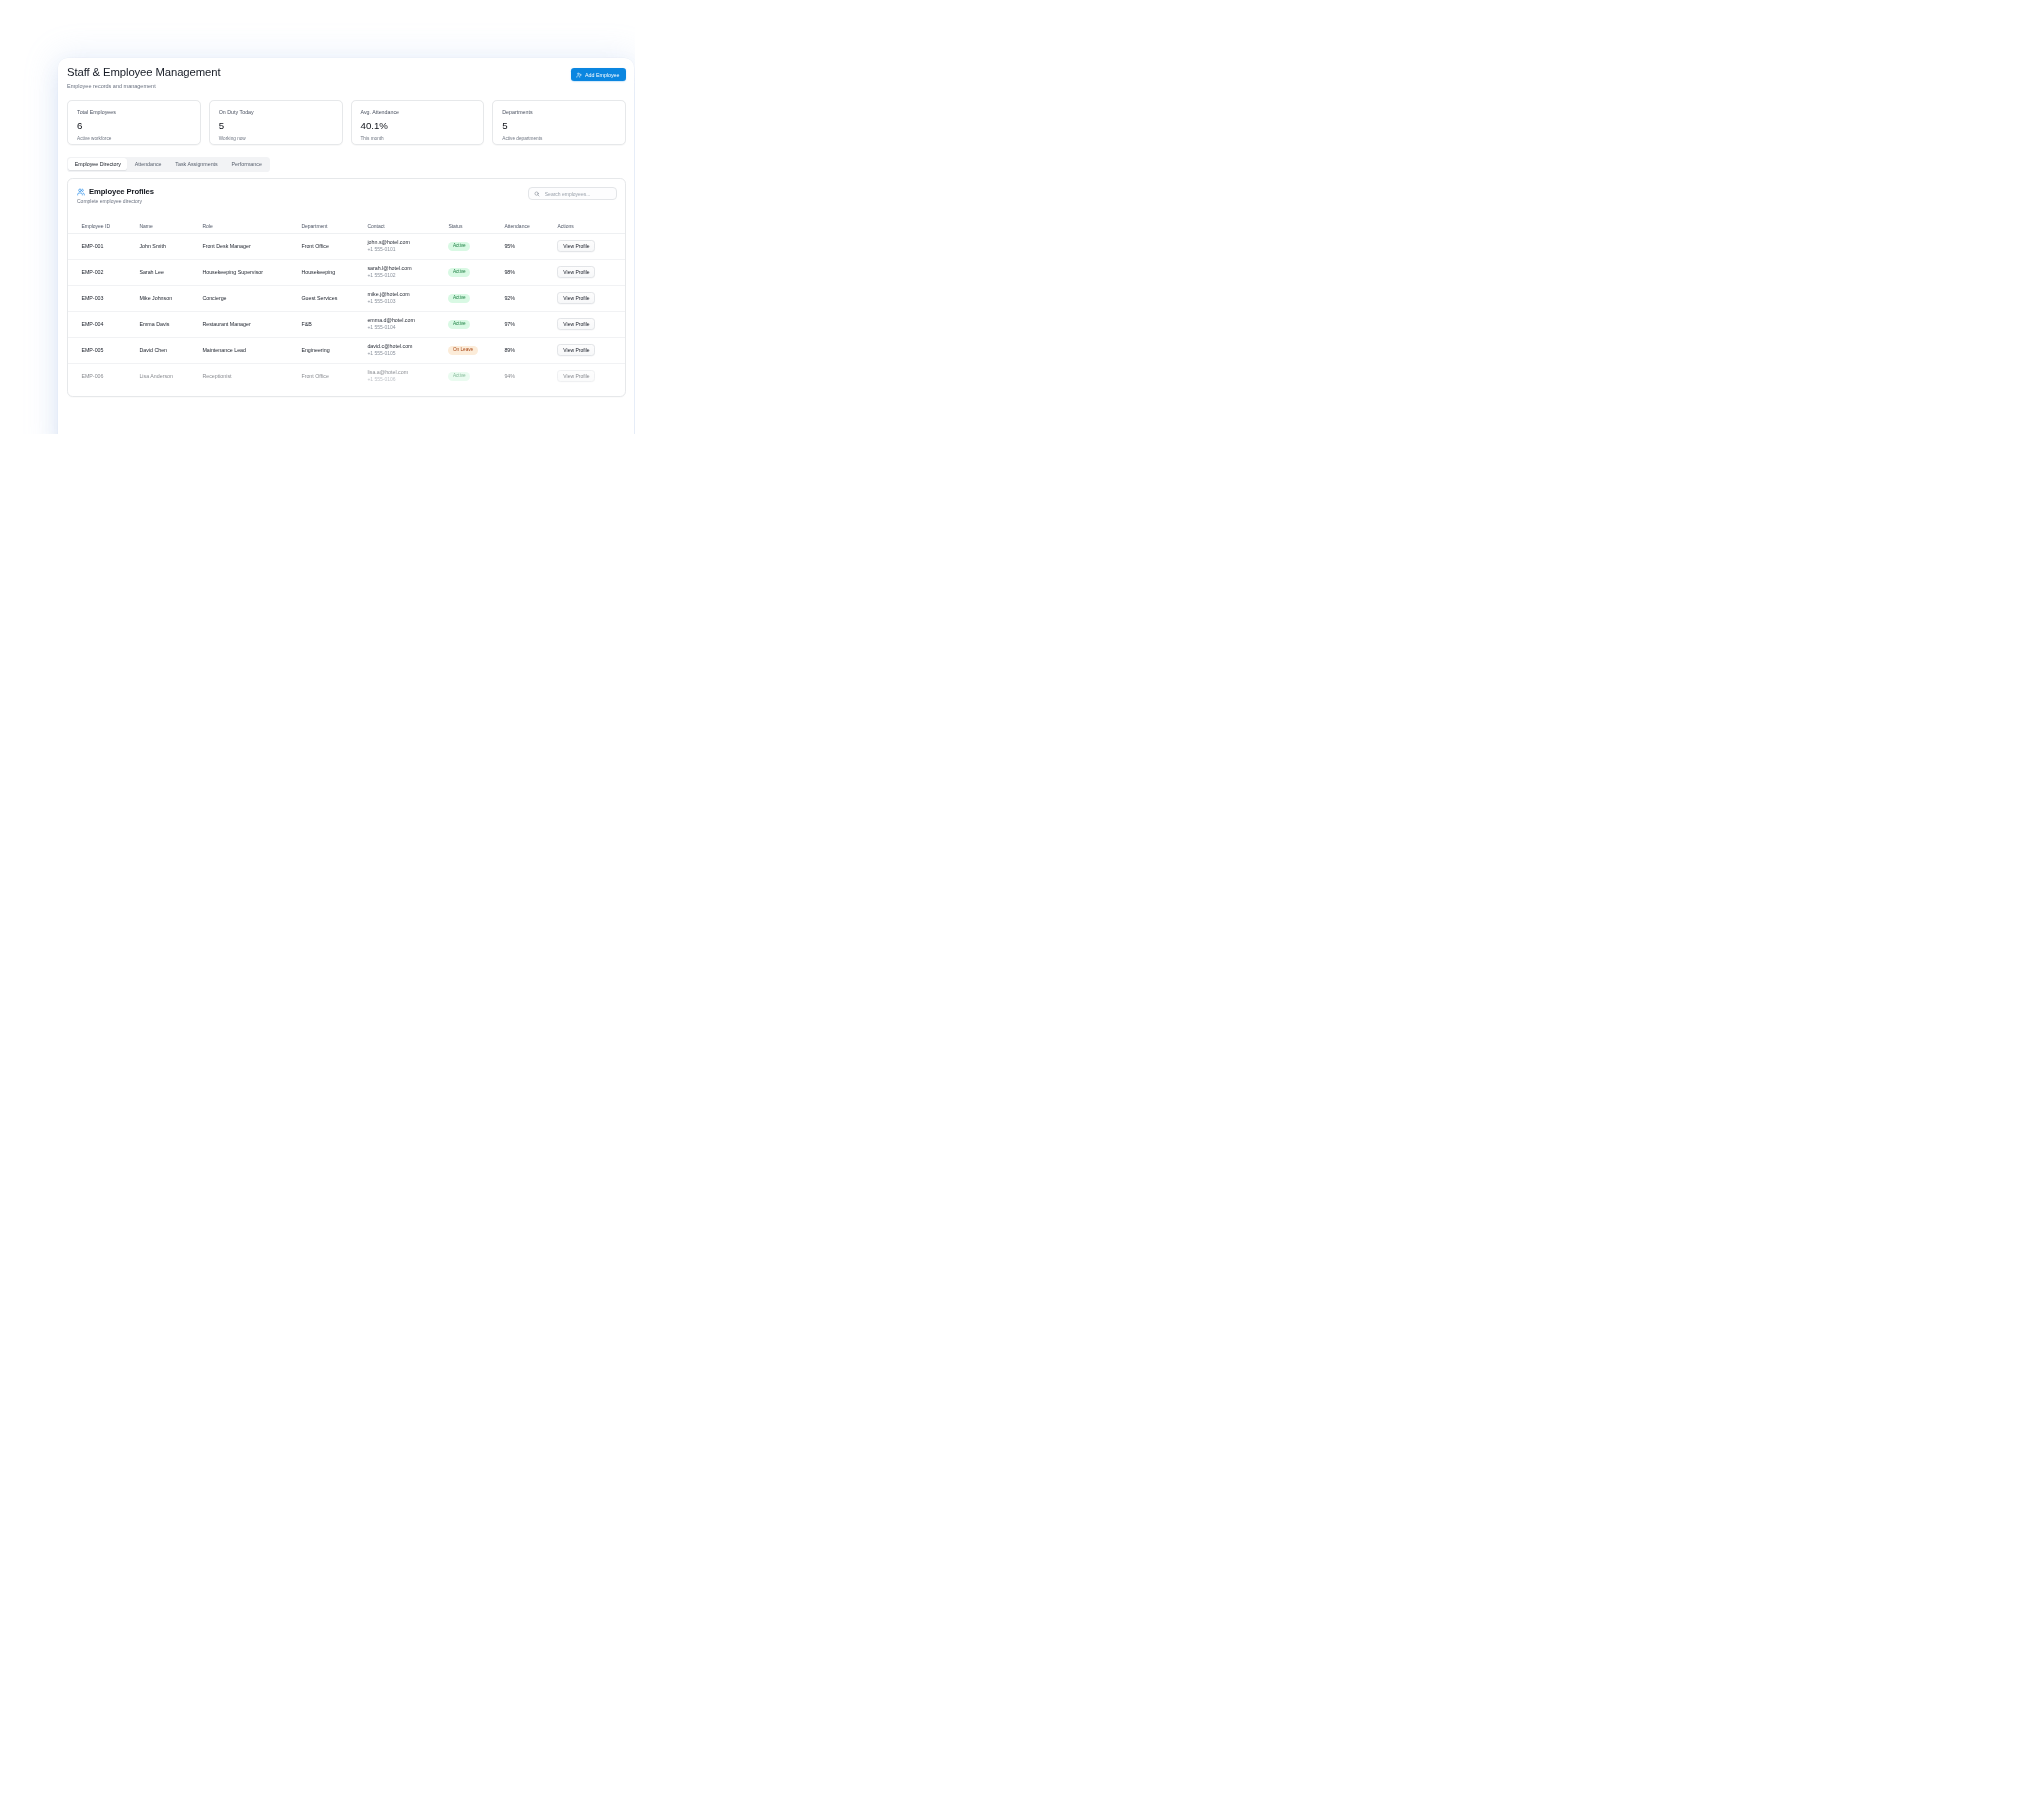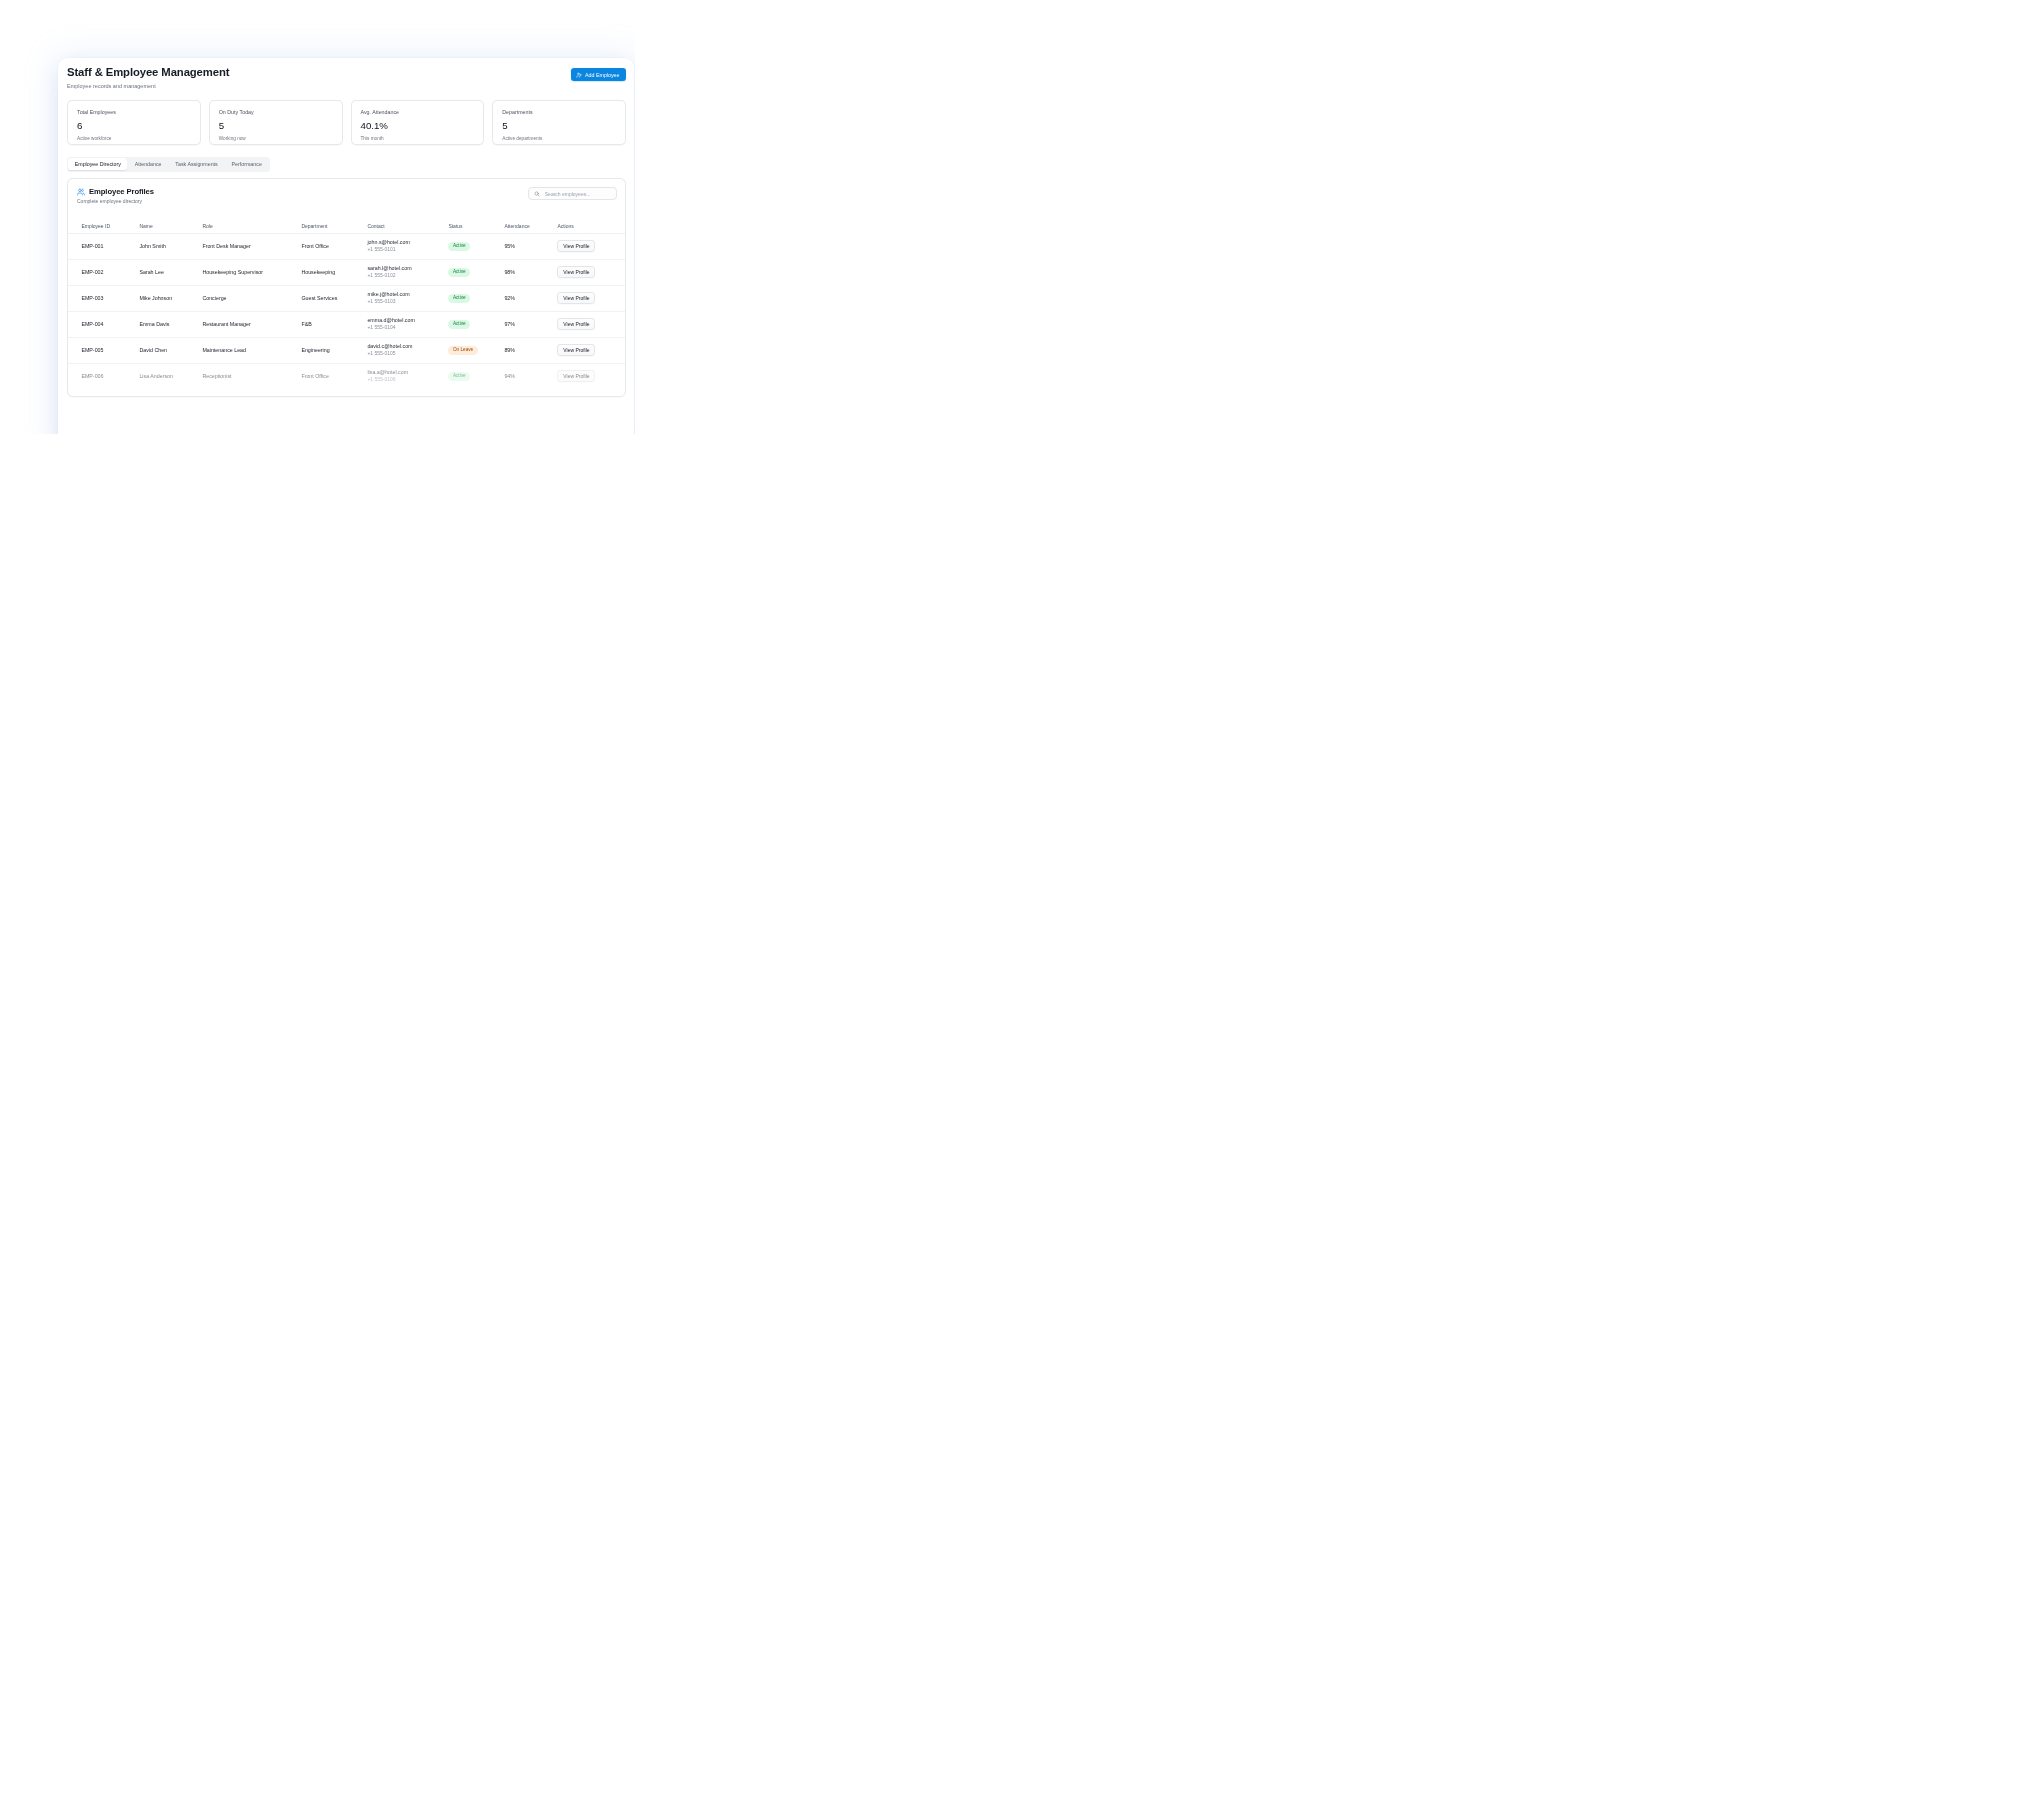--- a/index.html
+++ b/index.html
@@ -22,21 +22,21 @@
   }
   
   .main-card{
     position:absolute;left:58px;top:58px;width:576px;height:397px;
     background:#ffffff;border-radius:9.7px;
     box-shadow:0 0 0 0.4px rgba(20,45,90,0.03),
                0 9.7px 24px -4.9px rgba(70,110,180,0.16),
                0 0 32px 3.2px rgba(150,185,240,0.18);
   }
   .card-head{position:relative;padding:8px 8px 0 9px;}
-  .page-title{font-size:11.3px;font-weight:700;color:#171c26;letter-spacing:-0.1px;line-height:13.8px;}
+  .page-title{font-size:11.3px;font-weight:400;color:#171c26;letter-spacing:-0.1px;line-height:13.8px;}
   .page-subtitle{font-size:5.5px;color:#6a7280;margin-top:2.8px;}
   .add-btn{
     position:absolute;top:10px;right:8px;height:13.4px;padding:0 6.5px 0 5.3px;
     display:inline-flex;align-items:center;gap:3.2px;
     background:#0b86e0;color:#fff;border:none;border-radius:3.2px;
     font-size:5.3px;font-family:inherit;cursor:pointer;
     box-shadow:0 0.4px 1.2px rgba(11,134,224,0.35);
   }
   .add-btn svg{width:6px;height:6px;}
   

